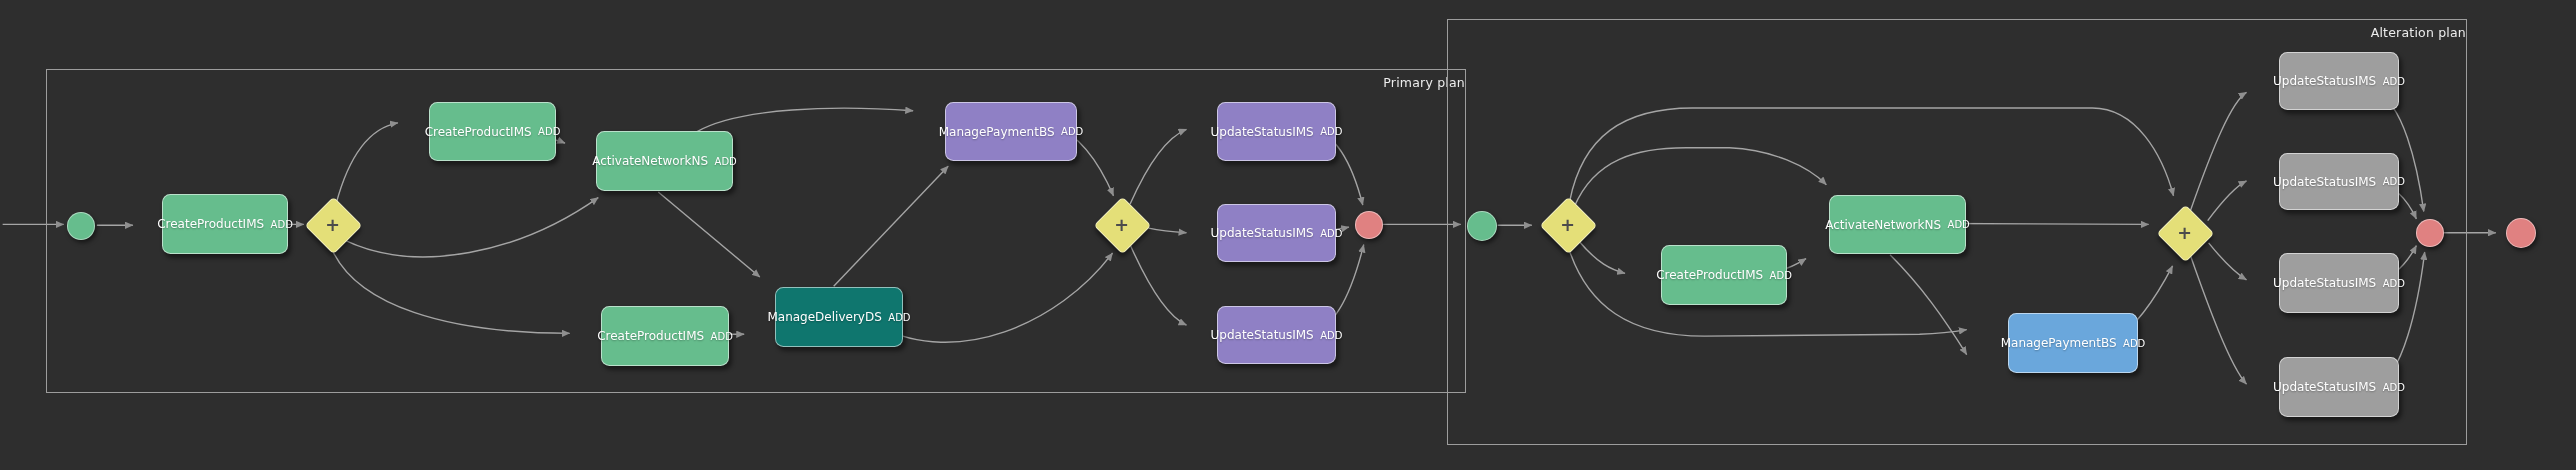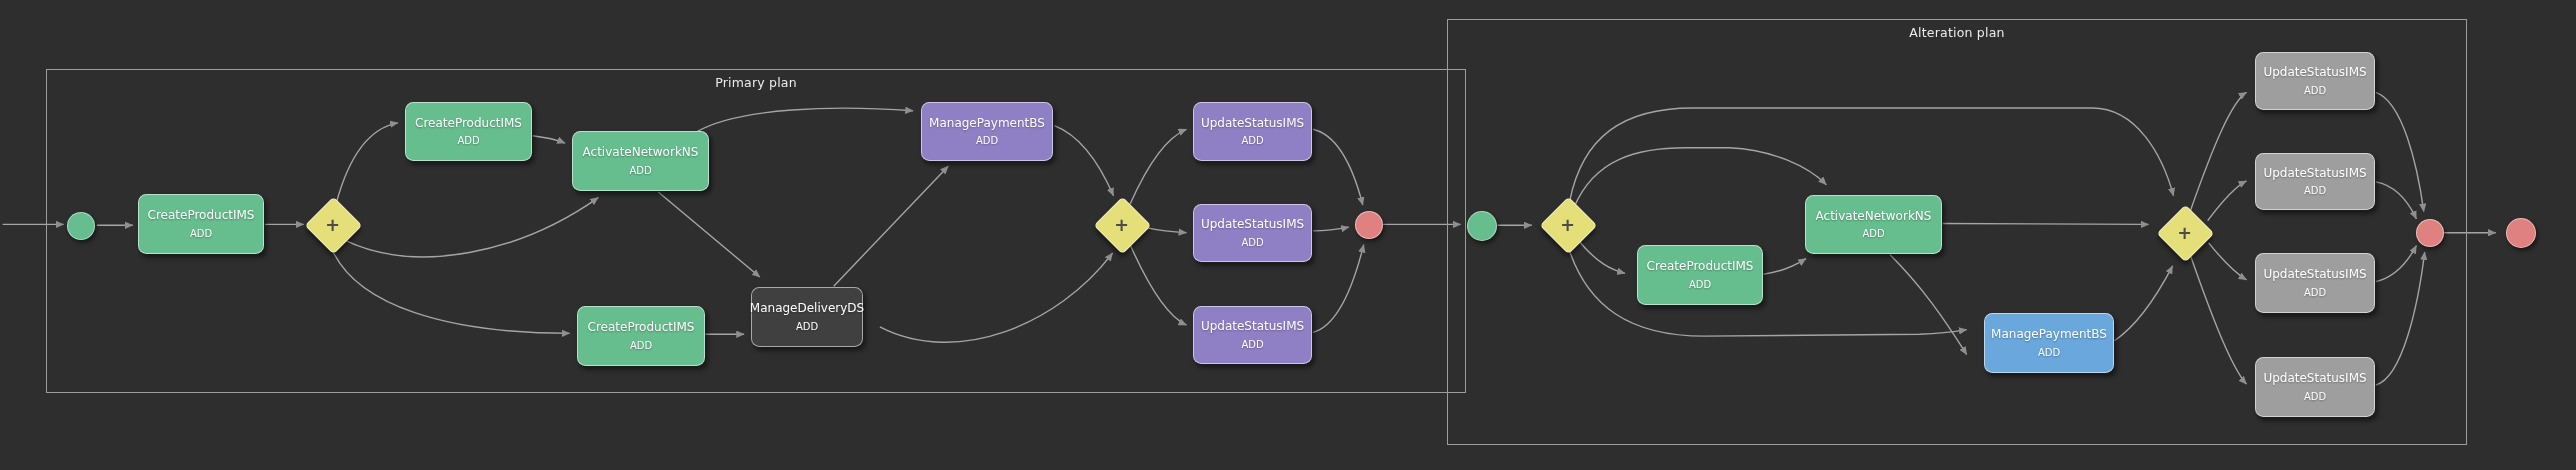--- a/index.html
+++ b/index.html
@@ -1,27 +1,27 @@
 <!DOCTYPE html>
 <html style="font-size:15px"><head>
 <meta charset="utf-8">
 <style>
   html,body{margin:0;padding:0;background:#2e2e2e;}
   body{width:2576px;height:470px;position:relative;overflow:hidden;
        font-family:"DejaVu Sans","Liberation Sans",sans-serif;}
   #canvas{position:absolute;left:0;top:0;width:2576px;height:470px;}
   #edge-layer{position:absolute;left:0;top:0;width:2576px;height:470px;pointer-events:none;}
   .group{position:absolute;border:0.9px solid #9d9d9d;background:transparent;box-sizing:border-box;}
-  .group-label{position:absolute;top:4.6px;left:0;width:100%;text-align:center;
+  .group-label{position:absolute;top:4.6px;left:0;width:100%;text-align:right;
        color:#ececec;font-size:12.5px;letter-spacing:0.2px;}
   .node{position:absolute;box-sizing:border-box;border-radius:8.3px;
        border:1.4px solid rgba(255,255,255,.55);
        box-shadow:2.8px 3.7px 4.6px rgba(0,0,0,.45);
-       display:flex;flex-direction:column;align-items:center;justify-content:center;
-       gap:6.5px;color:#fff;text-shadow:0 0.9px 1.8px rgba(0,0,0,.30);}
+       display:flex;flex-direction:row;align-items:center;justify-content:center;
+       gap:6.5px;color:#fff;text-shadow:0 0.9px 1.8px rgba(0,0,0,.30);margin-left:24px;}
   .node .lbl{font-size:12px;line-height:12px;white-space:nowrap;}
   .node .sub{font-size:10px;line-height:11px;white-space:nowrap;}
   .circle{position:absolute;border-radius:50%;box-sizing:border-box;
        border:1.4px solid rgba(255,255,255,.45);
        box-shadow:1.8px 2.8px 4.6px rgba(0,0,0,.5);}
   .gw{position:absolute;}
   .gw .diamond{position:absolute;left:0;top:0;width:100%;height:100%;
        transform:rotate(45deg);border-radius:4.6px;
        border:0.9px solid rgba(255,255,255,.5);
        box-shadow:2.8px 2.8px 4.6px rgba(0,0,0,.45);}
@@ -103,21 +103,21 @@
         <span class="sub">ADD</span>
       </div>
       <div class="node" style="left: 572px; top: 131px; width: 137px; height: 60px; background: rgb(102, 189, 141);">
         <span class="lbl">ActivateNetworkNS</span>
         <span class="sub">ADD</span>
       </div>
       <div class="node" style="left: 577px; top: 306px; width: 128px; height: 60px; background: rgb(102, 189, 141);">
         <span class="lbl">CreateProductIMS</span>
         <span class="sub">ADD</span>
       </div>
-      <div class="node" style="left: 751px; top: 287px; width: 112px; height: 60px; background: #404040;">
+      <div class="node" style="left: 751px; top: 287px; width: 128px; height: 60px; background: #0f766e;">
         <span class="lbl">ManageDeliveryDS</span>
         <span class="sub">ADD</span>
       </div>
       <div class="node" style="left: 921px; top: 102px; width: 132px; height: 59px; background: rgb(143, 128, 197);">
         <span class="lbl">ManagePaymentBS</span>
         <span class="sub">ADD</span>
       </div>
       <div class="gw" style="left: 1102px; top: 205px; width: 39px; height: 39px;">
         <div class="diamond" style="background: rgb(228, 223, 120);"></div>
         <div class="plus">+</div>

